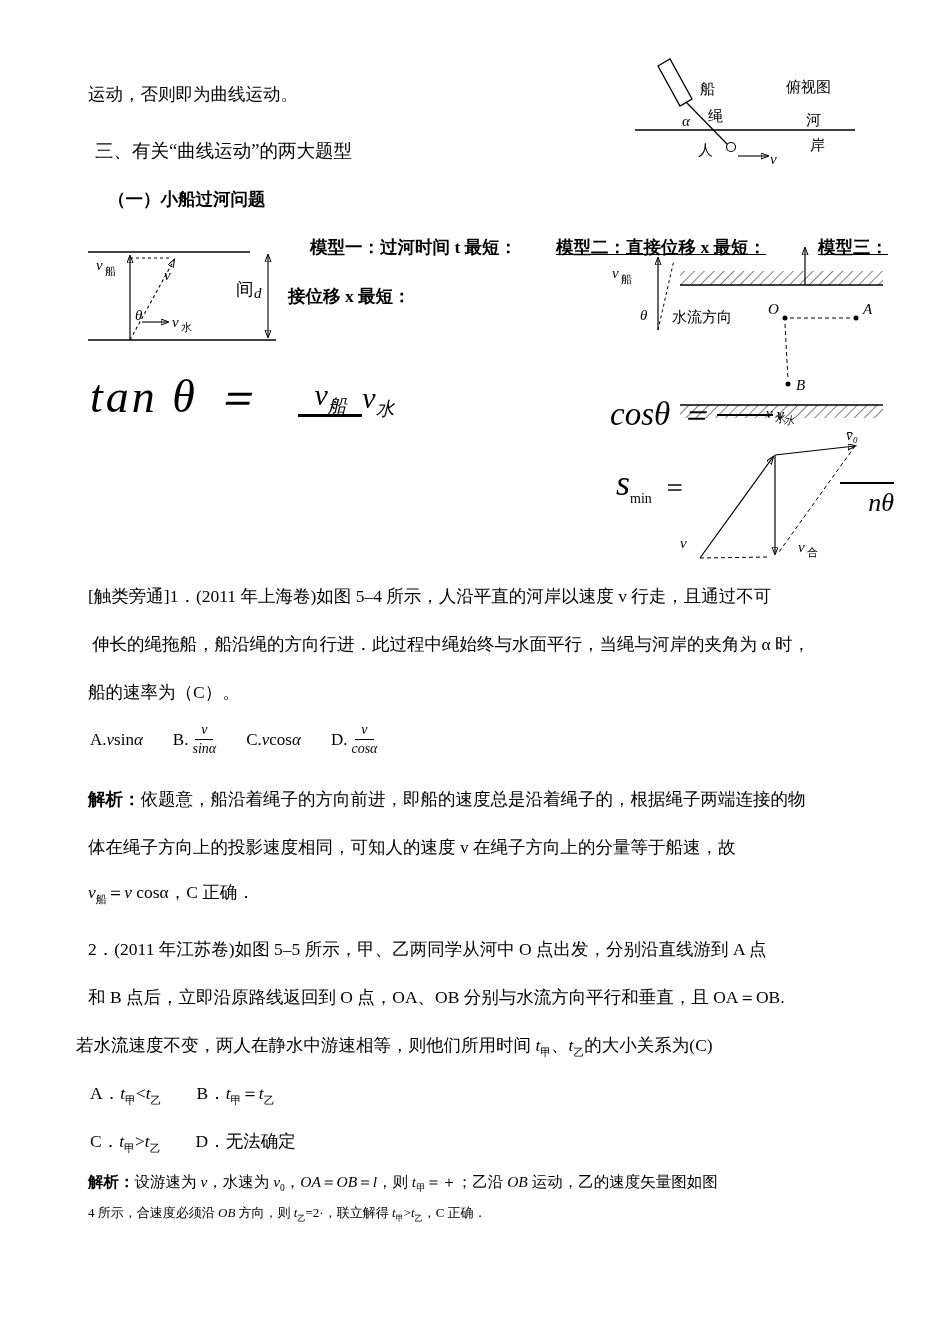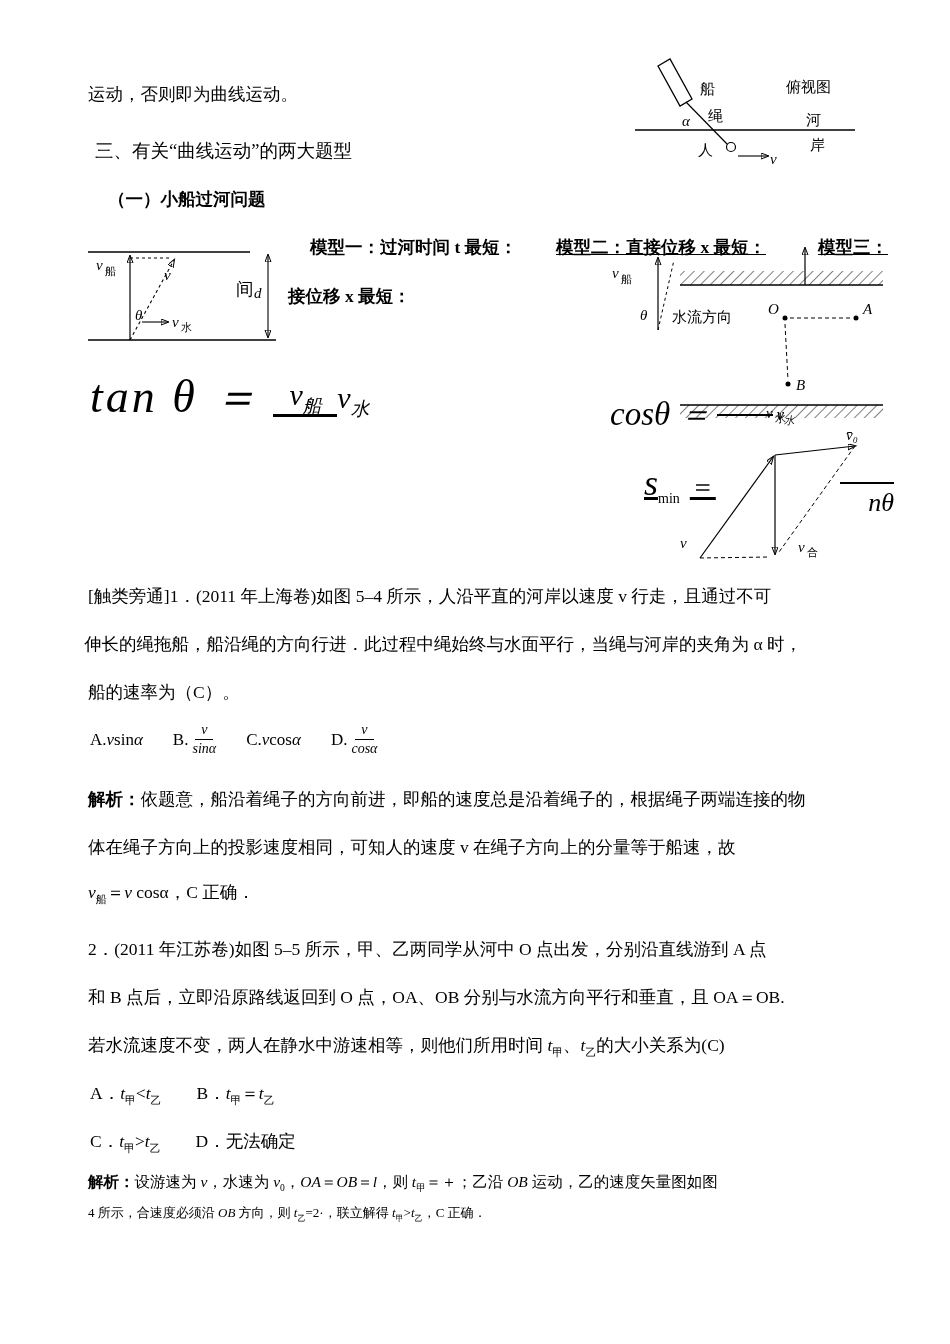--- a/index.html
+++ b/index.html
@@ -15,30 +15,30 @@
   .ul{text-decoration:underline;}
   sub{font-size:0.62em;line-height:0;}
   svg{position:absolute;overflow:visible;}
   svg text{font-family:"Liberation Serif","DejaVu Serif",serif;fill:#000;}
   svg .cjk{font-size:15px;}
   svg .sym{font-style:italic;font-size:15px;}
   svg .ssub{font-size:11px;}
   line,polyline,polygon,path{stroke:#000;fill:none;}
 
   
-  .f-tan{position:absolute;left:90px;top:366px;display:flex;align-items:center;}
+  .f-tan{position:absolute;left:90px;top:366px;display:flex;align-items:center;gap:25px;}
   .f-tan-lhs{font-size:46px;font-style:italic;letter-spacing:3px;}
   .frac{display:inline-flex;align-items:center;text-align:center;margin-left:12px;}
   .frac .num{border-bottom:3px solid #000;padding:0 16px 2px 16px;}
   .frac .den{padding-top:2px;}
   .frac.big{font-size:30px;font-style:italic;}
   .f-cos{position:absolute;left:610px;top:392px;display:flex;align-items:center;font-size:33px;font-style:italic;}
   .cos-bar{display:inline-block;width:56px;border-top:2px solid #000;margin:0 3px 0 6px;}
   .f-cos-vw{font-size:17px;}
-  .f-smin{position:absolute;left:644px;top:462px;font-size:36px;text-decoration:underline;}
+  .f-smin{position:absolute;left:616px;top:462px;font-size:36px;}
   .f-smin i{font-style:italic;}
   .f-smin sub{font-size:14px;}
   .f-smin .eq{font-size:26px;margin-left:10px;}
   .f-ntheta{position:absolute;left:840px;top:482px;width:54px;border-top:2.5px solid #000;
     padding-top:4px;font-size:26px;font-style:italic;text-align:right;}
 
   
   .opts{position:absolute;left:90px;top:722px;display:flex;align-items:center;gap:30px;font-size:17px;}
   .sfrac{display:inline-flex;flex-direction:column;align-items:center;font-size:14px;font-style:italic;
     vertical-align:middle;margin-left:4px;}
@@ -153,21 +153,21 @@
     <line x1="123" y1="29" x2="123" y2="128" stroke-width="1.2" marker-end="url(#arr)"></line>
     <line x1="203" y1="20" x2="127" y2="126" stroke-width="1" stroke-dasharray="4,3"></line>
     <line x1="48" y1="132" x2="118" y2="131" stroke-width="1" stroke-dasharray="4,3"></line>
     <text class="sym" x="28" y="122">v</text>
     <text class="sym" x="194" y="14">v̄₀</text>
     <text class="sym" x="146" y="126">v</text>
     <text class="ssub" x="155" y="130">合</text>
   </svg>
 
   <div class="t" style="left:88px;top:586px">[触类旁通]1．(2011 年上海卷)如图 5–4 所示，人沿平直的河岸以速度 v 行走，且通过不可</div>
-  <div class="t" style="left:84px;top:634px">伸长的绳拖船，船沿绳的方向行进．此过程中绳始终与水面平行，当绳与河岸的夹角为 α 时，</div>
+  <div class="t" style="left:92px;top:634px">伸长的绳拖船，船沿绳的方向行进．此过程中绳始终与水面平行，当绳与河岸的夹角为 α 时，</div>
   <div class="t" style="left:88px;top:682px">船的速率为（C）。</div>
 
   <div class="opts">
     <span class="opt">
         <span>A.</span>
         <span class="it">v </span>
         <span>sin </span>
         <span class="it">α</span>
       </span>
     <span class="opt">
@@ -191,20 +191,20 @@
       </span>
     </span>
   </div>
 
   <div class="t" style="left:88px;top:789px"><span class="bd">解析：</span><span>依题意，船沿着绳子的方向前进，即船的速度总是沿着绳子的，根据绳子两端连接的物</span></div>
   <div class="t" style="left:88px;top:837px">体在绳子方向上的投影速度相同，可知人的速度 v 在绳子方向上的分量等于船速，故</div>
   <div class="t" style="left:88px;top:882px"><span class="it">v</span><sub>船</sub><span>＝</span><span class="it">v</span><span> cosα，C 正确．</span></div>
 
   <div class="t" style="left:88px;top:939px">2．(2011 年江苏卷)如图 5–5 所示，甲、乙两同学从河中 O 点出发，分别沿直线游到 A 点</div>
   <div class="t" style="left:88px;top:987px">和 B 点后，立即沿原路线返回到 O 点，OA、OB 分别与水流方向平行和垂直，且 OA＝OB.</div>
-  <div class="t" style="left:88px;top:1035px"><span>若水流速度不变，两人在静水中游速相等，则他们所用时间 </span><span class="it">t</span><sub>甲</sub><span>、</span><span class="it">t</span><sub>乙</sub><span>的大小关系为(C)</span></div>
+  <div class="t" style="left:76px;top:1035px"><span>若水流速度不变，两人在静水中游速相等，则他们所用时间 </span><span class="it">t</span><sub>甲</sub><span>、</span><span class="it">t</span><sub>乙</sub><span>的大小关系为(C)</span></div>
   <div class="t" style="left:90px;top:1083px"><span>A．</span><span class="it">t</span><sub>甲</sub><span>&lt;</span><span class="it">t</span><sub>乙</sub><span>　　B．</span><span class="it">t</span><sub>甲</sub><span>＝</span><span class="it">t</span><sub>乙</sub></div>
   <div class="t" style="left:90px;top:1131px"><span>C．</span><span class="it">t</span><sub>甲</sub><span>&gt;</span><span class="it">t</span><sub>乙</sub><span>　　D．无法确定</span></div>
 
   <div class="t" style="left:88px;top:1172px;font-size:15.5px"><span class="bd">解析：</span><span>设游速为 </span><span class="it">v</span><span>，水速为 </span><span class="it">v</span><sub>0</sub><span>，</span><span class="it">OA</span><span>＝</span><span class="it">OB</span><span>＝</span><span class="it">l</span><span>，则 </span><span class="it">t</span><sub>甲</sub><span>＝＋；乙沿 </span><span class="it">OB</span><span> 运动，乙的速度矢量图如图</span></div>
   <div class="t" style="left:88px;top:1205px;font-size:13px"><span>4 所示，合速度必须沿 </span><span class="it">OB</span><span> 方向，则 </span><span class="it">t</span><sub>乙</sub><span>=2·，联立解得 </span><span class="it">t</span><sub>甲</sub><span>&gt;</span><span class="it">t</span><sub>乙</sub><span>，C 正确．</span></div>
 
 </div>
 
 </body></html>

